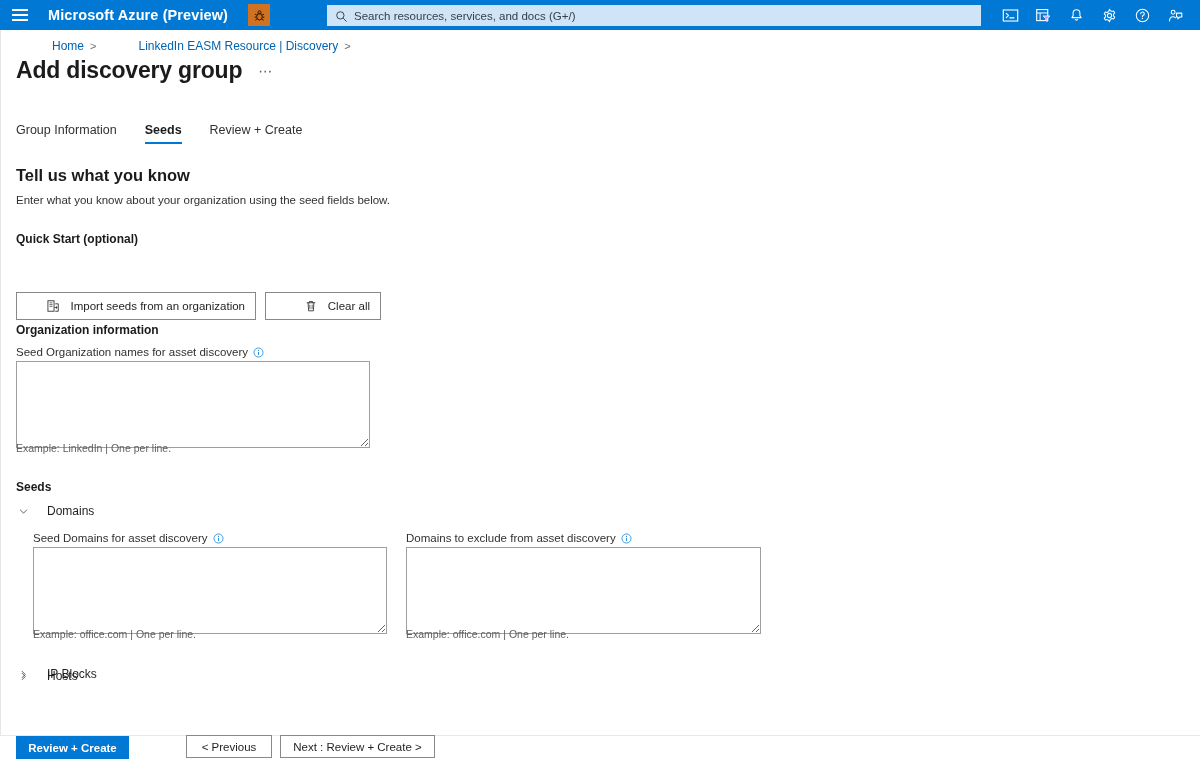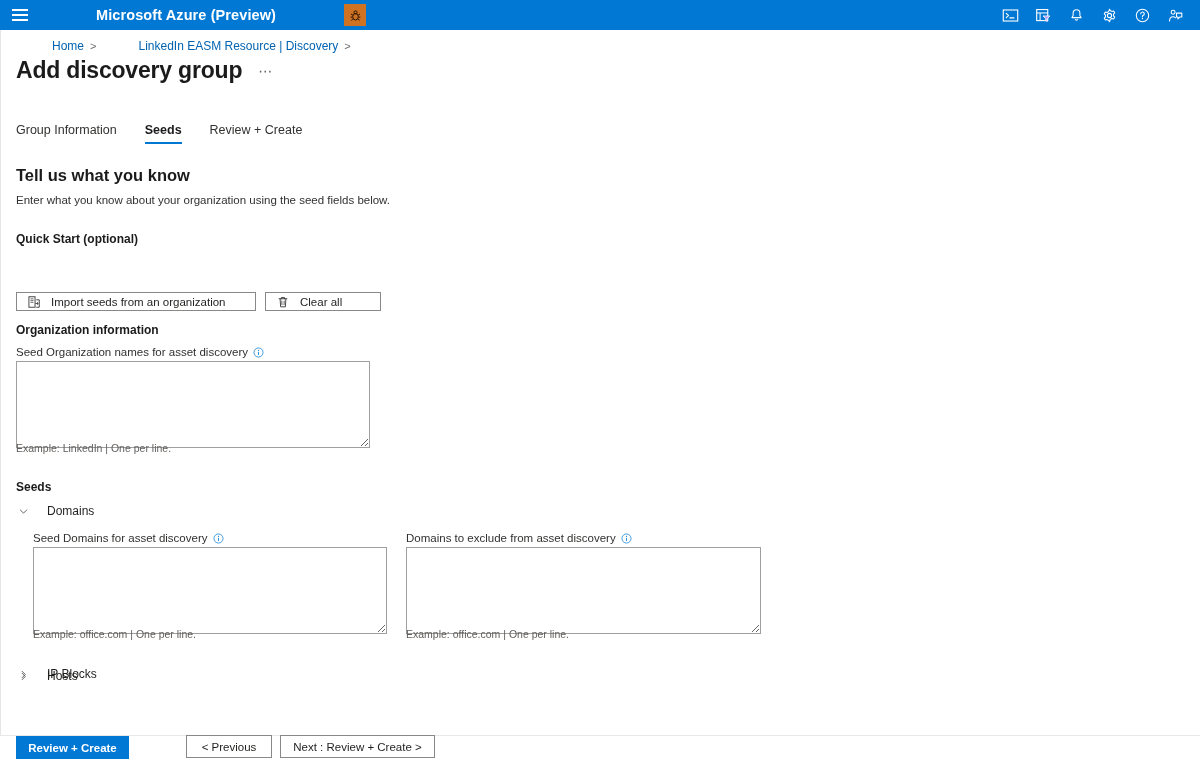--- a/index.html
+++ b/index.html
@@ -9,21 +9,21 @@
     background: #ffffff;
     font-family: "Liberation Sans", sans-serif;
     -webkit-font-smoothing: antialiased;
   }
   .page { position: relative; width: 1200px; height: 766px; overflow: hidden; background:#fff; }
 
   
   .topbar {
     position: absolute; top: 0; left: 0; width: 1200px; height: 30px;
     background: #0078d4;
-    display: flex; align-items: center; gap: 48px;
+    display: flex; align-items: center;
   }
   .hamburger {
     width: 40px; height: 30px;
     display: flex; flex-direction: column; align-items: center; justify-content: center;
     cursor: pointer;
   }
   .hamburger span {
     display: block; width: 16px; height: 2px; background: #fff; margin: 1.5px 0;
   }
   .brand {
@@ -99,24 +99,25 @@
   
   .sec-title {
     position: absolute; font-size: 16.5px; font-weight: 600; color: #1b1b1b;
   }
   .sec-sub { position: absolute; font-size: 11.5px; color: #323130; }
   .sub-head { position: absolute; font-size: 12px; font-weight: 700; color: #1b1b1b; }
 
   
   .qs-row { position: absolute; left: 16px; top: 262px; display: flex; }
   .az-btn {
-    height: 19px; border: 1px solid #8a8886; background: #ffffff;
+    height: 28px; border: 1px solid #8a8886; background: #ffffff;
     font-size: 11.5px; color: #201f1e; display: flex; align-items: center;
     padding: 0 10px; cursor: pointer; white-space: nowrap;
     font-family: "Liberation Sans", sans-serif;
+    justify-content: flex-end;
   }
   .az-btn .bicon { margin-right: 10px; display: flex; align-items: center; }
   .btn-import { width: 240px; }
   .btn-clear { width: 116px; margin-left: 9px; }
 
   
   .field-label {
     position: absolute; font-size: 11.5px; color: #323130;
     display: flex; align-items: center; white-space: nowrap;
   }
@@ -180,20 +181,29 @@
     <div class="preview-badge">
       <svg width="13" height="13" viewBox="0 0 16 16" aria-hidden="true">
         <g fill="none" stroke="#241000" stroke-width="1.2">
           <ellipse cx="8" cy="9.5" rx="3.4" ry="4"></ellipse>
           <circle cx="8" cy="4.2" r="1.9"></circle>
           <path d="M4.6 7.5 L2.4 6.2 M11.4 7.5 L13.6 6.2 M4.3 10 L2 10 M11.7 10 L14 10 M4.8 12.4 L2.9 13.9 M11.2 12.4 L13.1 13.9"></path>
         </g>
       </svg>
     </div>
 
+    <div class="search-wrap">
+      <span class="search-icon">
+        <svg width="13" height="13" viewBox="0 0 16 16">
+          <circle cx="6.6" cy="6.6" r="4.5" fill="none" stroke="#33414f" stroke-width="1.2"></circle>
+          <line x1="10.1" y1="10.1" x2="14.3" y2="14.3" stroke="#33414f" stroke-width="1.2"></line>
+        </svg>
+      </span>
+      <span class="search-placeholder">Search resources, services, and docs (G+/)</span>
+    </div>
 
     <div class="topicons">
 
       <div class="topicon">
         <svg width="17" height="17" viewBox="0 0 20 20">
           <rect x="1.5" y="3.5" width="17" height="13" fill="none" stroke="#fff" stroke-width="1.3"></rect>
           <path d="M5 7.5 L7.6 10 L5 12.5" fill="none" stroke="#fff" stroke-width="1.3" stroke-linecap="round" stroke-linejoin="round"></path>
           <line x1="9.2" y1="12.8" x2="14" y2="12.8" stroke="#fff" stroke-width="1.3" stroke-linecap="round"></line>
         </svg>
       </div>

